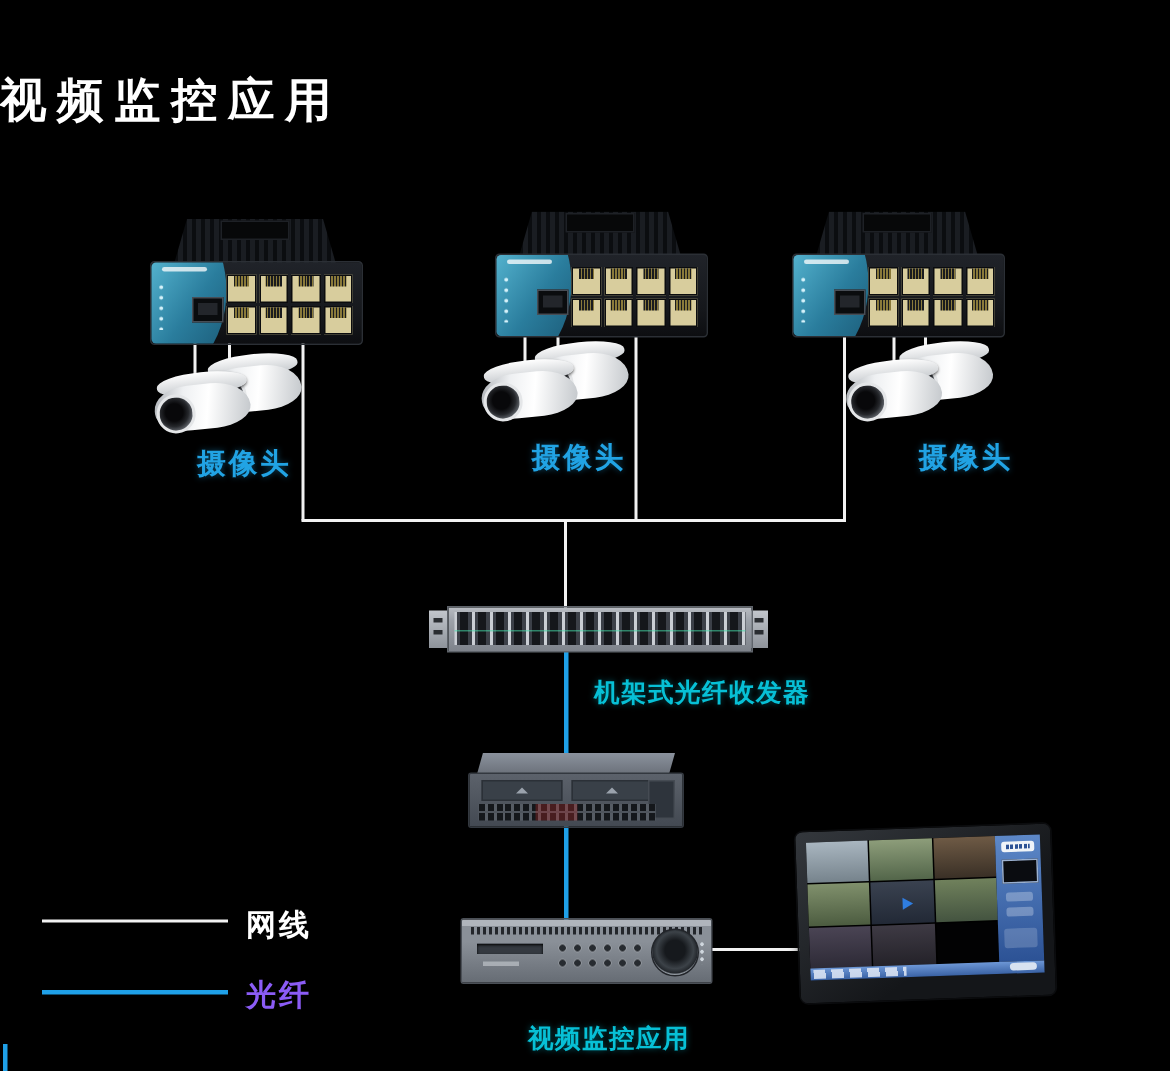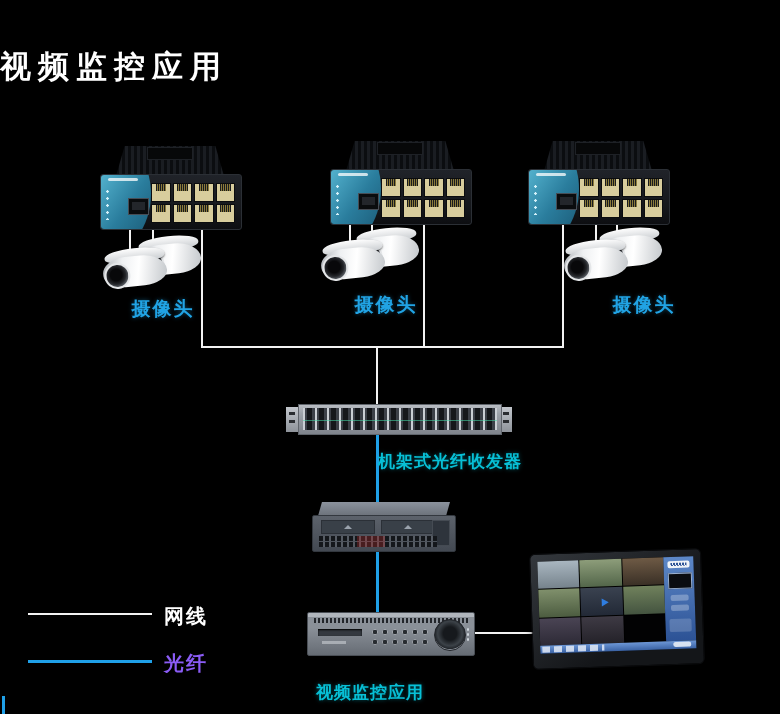--- a/index.html
+++ b/index.html
@@ -11,21 +11,21 @@
   .title{
     position:absolute;left:0;top:46px;width:760px;text-align:left;
     color:#fff;font-size:31px;font-weight:bold;letter-spacing:7px;
   }
   .cam-label{
     position:absolute;width:140px;text-align:center;
     color:#21a3e4;font-size:19px;font-weight:bold;letter-spacing:2px;
     text-shadow:0 0 4px rgba(33,163,228,.45);z-index:5;
   }
   .dev-label{
-    position:absolute;width:180px;text-align:center;
+    position:absolute;width:180px;text-align:right;
     color:#07c0d6;font-size:17px;font-weight:bold;letter-spacing:1px;
     text-shadow:0 0 4px rgba(7,192,214,.45);z-index:5;
   }
   .legend-label{position:absolute;font-size:20px;font-weight:bold;letter-spacing:2px;z-index:5;}
   
   .ln{position:absolute;background:#f2f2f2;z-index:1;}
   .fb{position:absolute;background:#1fa0e8;z-index:1;}
   
   .switch{position:absolute;width:140px;height:84px;z-index:2;}
   .fins{position:absolute;top:0;left:16px;right:16px;height:30px;

